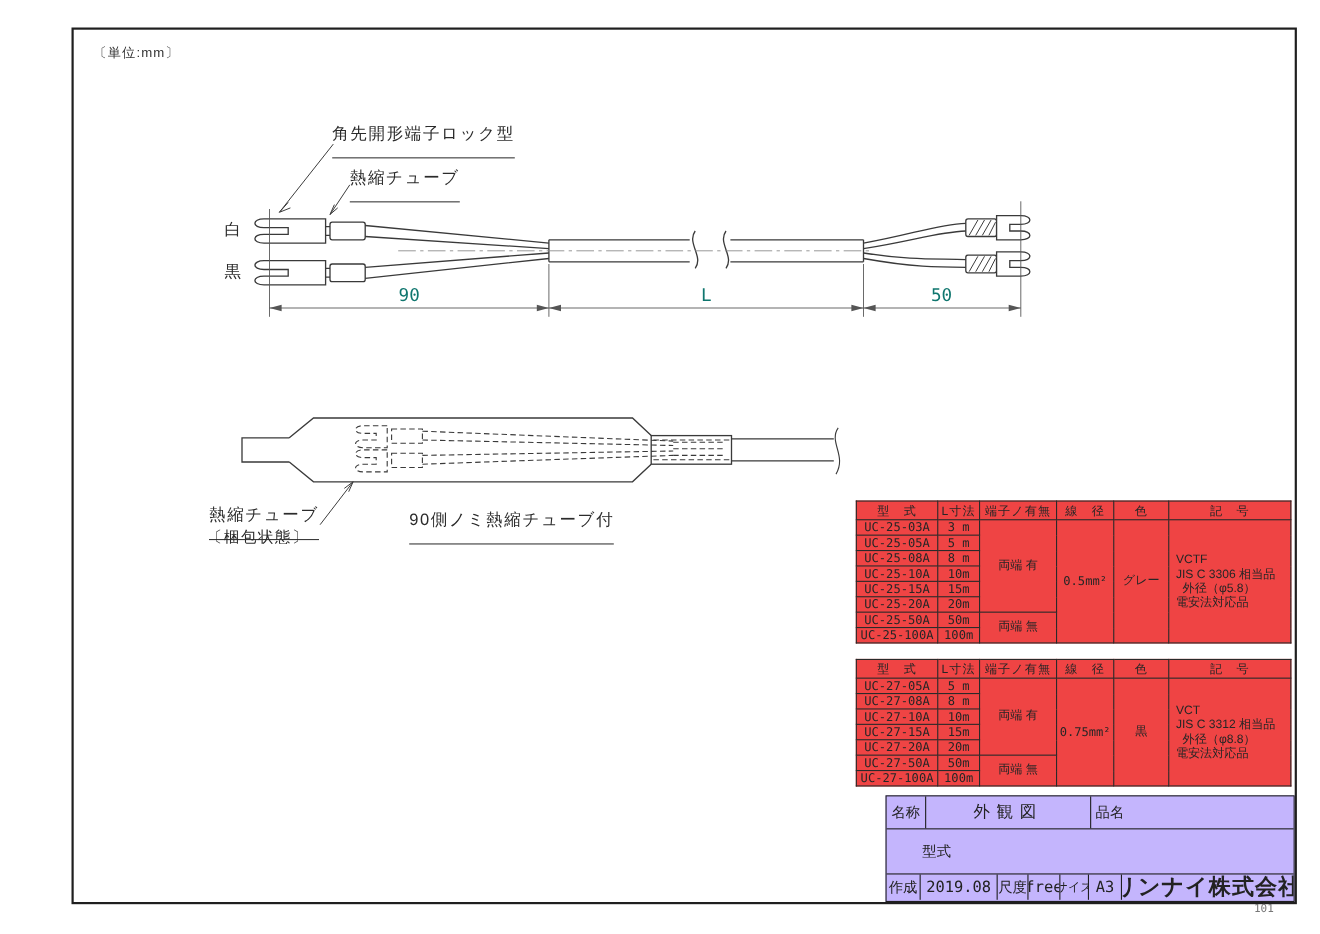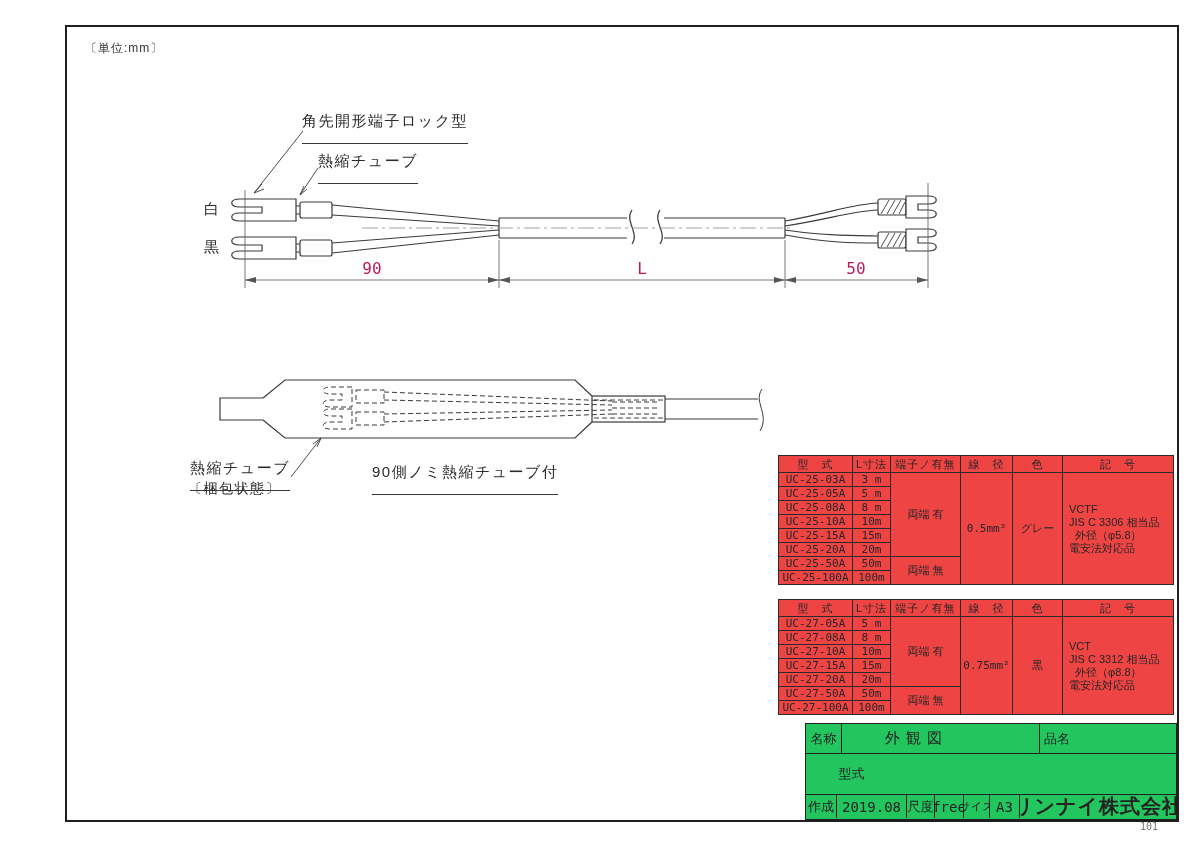--- a/index.html
+++ b/index.html
@@ -4,34 +4,34 @@
 <style>
   html,body{margin:0;padding:0;background:#fff;}
   #page{position:relative;width:1200px;height:849px;background:#fff;overflow:hidden;
         font-family:"Liberation Sans","DejaVu Sans",sans-serif;color:#222;}
   .abs{position:absolute;}
   #frame{left:65px;top:25px;width:1110px;height:793px;border:2px solid #1f1f1f;}
   svg{position:absolute;left:0;top:0;pointer-events:none;}
   .lbl{font-size:15px;letter-spacing:1.5px;white-space:nowrap;color:#2b2b2b;}
   .ul{border-bottom:1.2px solid #3a3a3a;padding-bottom:12px;}
   .mono{font-family:"DejaVu Sans Mono","Liberation Mono",monospace;}
-  .dim{font-size:16px;color:#be185d;width:70px;text-align:center;}
+  .dim{font-size:16px;color:#0f766e;width:70px;text-align:center;}
   .wirecolor{font-size:15px;color:#2b2b2b;}
   .unit{font-size:12px;color:#333;letter-spacing:1px;}
   
   .spec-table{border-collapse:collapse;table-layout:fixed;font-size:11px;color:#262626;background:#ef4444;}
   .spec-table th,.spec-table td{border:1px solid #2a2a2a;padding:0 2px;text-align:center;
       font-weight:normal;overflow:hidden;white-space:nowrap;}
   .spec-table th{height:16px;letter-spacing:1px;}
   .spec-table td{height:13px;line-height:13px;}
   .spec-table td.model{font-family:"DejaVu Sans Mono","Liberation Mono",monospace;font-size:11px;}
   .spec-table td.speccell{text-align:left;padding-left:6px;vertical-align:middle;}
   .speccell div{line-height:13px;white-space:pre;}
   
-  .tblock{left:805px;top:723px;width:372px;height:97px;border:1.5px solid #1f1f1f;box-sizing:border-box;background:#22c55e;}
+  .tblock{left:805px;top:723px;width:372px;height:97px;border:1.5px solid #1f1f1f;box-sizing:border-box;background:#c4b5fd;}
   .tb-row{display:flex;box-sizing:border-box;}
   .tb-row + .tb-row{border-top:1.2px solid #1f1f1f;}
   .tb-cell{display:flex;align-items:center;justify-content:center;box-sizing:border-box;
       white-space:nowrap;overflow:hidden;}
   .tb-cell + .tb-cell{border-left:1.2px solid #1f1f1f;}
   .tb-label{font-size:13px;letter-spacing:0px;}
   .pagenum{font-size:10px;color:#777;}
 </style>
 </head>
 <body>
@@ -242,21 +242,21 @@
           <td class="model">UC-27-100A</td>
           <td class="model">100m</td>
         </tr>
   </tbody>
     </table>
 
   <div class="abs tblock">
     <div class="tb-row" style="height:29px;">
       <div class="tb-cell tb-label" style="width:35px;">名称</div>
       <div class="tb-cell" style="width:150px;font-size:15px;letter-spacing:6px;">外観図</div>
-      <div class="tb-cell tb-label" style="width:35px;margin-left:48px;">品名</div>
+      <div class="tb-cell tb-label" style="width:35px;">品名</div>
     </div>
     <div class="tb-row" style="height:41px;">
       <div class="tb-cell tb-label" style="width:35px;margin-left:28px;">型式</div>
     </div>
     <div class="tb-row" style="height:24px;">
       <div class="tb-cell tb-label" style="width:30px;">作成</div>
       <div class="tb-cell mono" style="width:70px;font-size:14px;">2019.08</div>
       <div class="tb-cell tb-label" style="width:28px;">尺度</div>
       <div class="tb-cell mono" style="width:29px;font-size:14px;">free</div>
       <div class="tb-cell tb-label" style="width:26px;font-size:11px;">サイズ</div>

